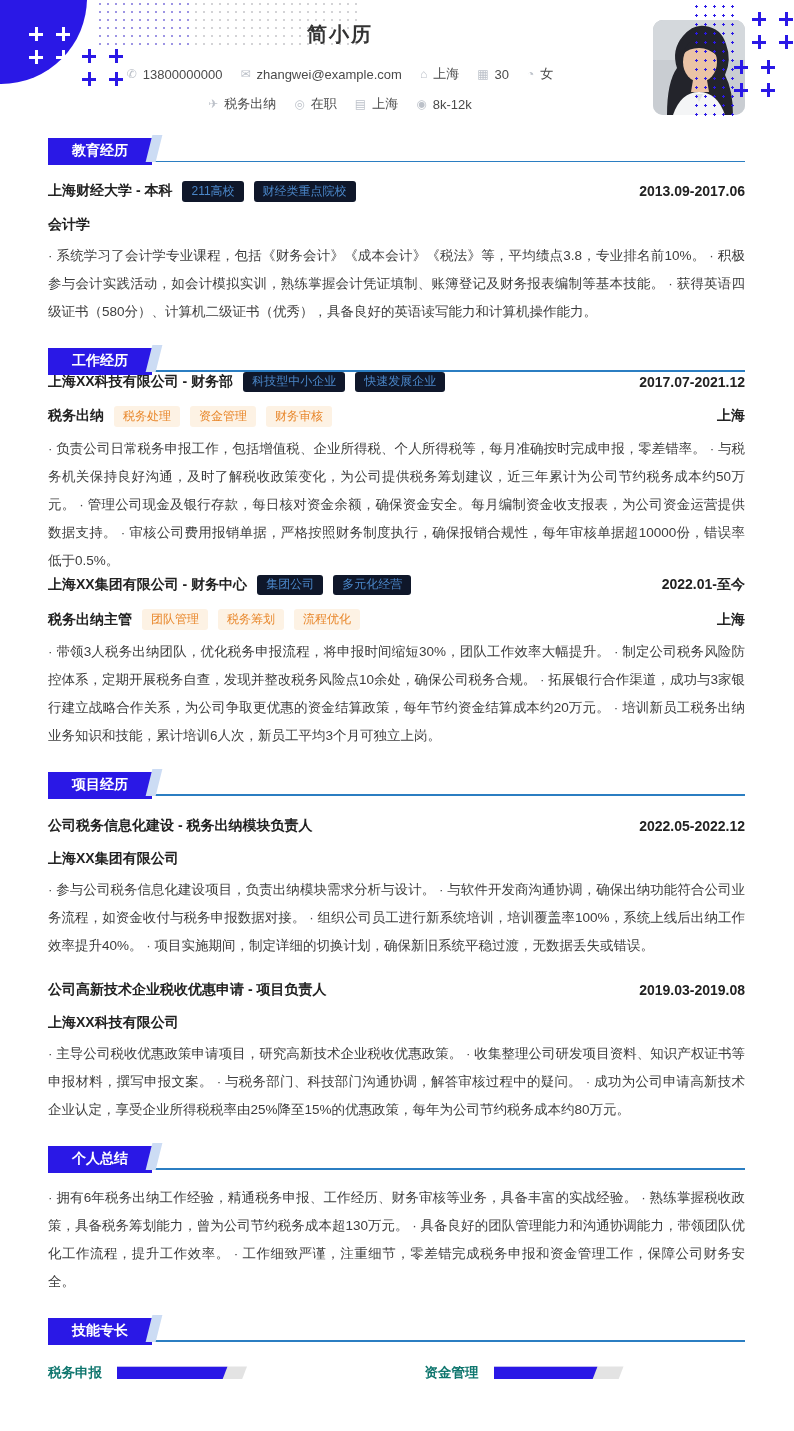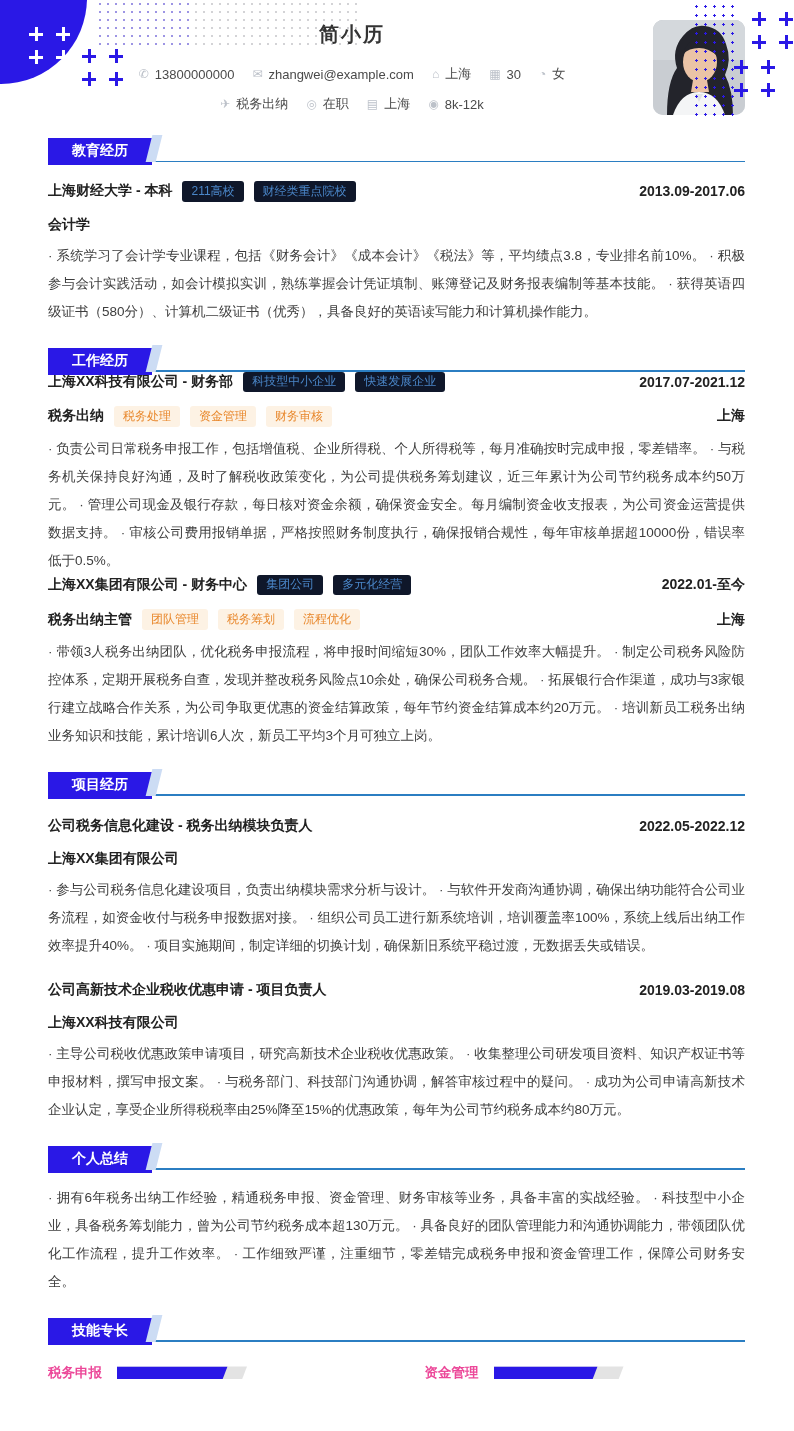--- a/index.html
+++ b/index.html
@@ -20,21 +20,21 @@
   .plus-grid { position:absolute; display:grid; grid-template-columns:repeat(2,14px); gap:9px 13px; z-index:4; }
   .plus { position:relative; width:14px; height:14px; }
   .plus::before { content:''; position:absolute; left:5.5px; top:0; width:3px; height:14px; background:currentColor; }
   .plus::after  { content:''; position:absolute; left:0; top:5.5px; width:14px; height:3px; background:currentColor; }
   .pw { color:#ffffff; } .pb { color:#2a18e6; }
   .pg-1 { left:29px; top:27px; }
   .pg-2 { left:82px; top:49px; }
   .pg-3 { left:752px; top:12px; }
   .pg-4 { left:734px; top:60px; }
 
-  .hdr-inner { position:absolute; left:52px; top:0; width:600px; text-align:center; }
+  .hdr-inner { position:absolute; left:40px; top:0; width:600px; text-align:center; }
   .hdr-title { margin-top:21px; font-size:20px; font-weight:bold; color:#333; letter-spacing:2px; }
   .crow { display:flex; justify-content:center; align-items:center; gap:18px; margin-top:17px;
     font-size:13px; color:#4a4a4a; white-space:nowrap; }
   .crow + .crow { margin-top:12px; }
   .citem { display:flex; align-items:center; gap:6px; }
   .ci { color:#bcc1c9; font-size:12px; line-height:1; }
 
   .photo-wrap { position:absolute; left:653px; top:20px; width:92px; height:95px;
     border-radius:10px; overflow:hidden; z-index:2; background:#cfd3d8; }
 
@@ -62,21 +62,21 @@
   .work-row1 { }
   .work-row2 { margin-top:14px; }
   .proj-row1 { margin-top:21px;gap:24px; }
   .proj-company { font-size:14px; font-weight:bold; color:#222; margin-top:15px; }
   .sum-desc { margin-top:14px; }
 
   
   .skills-grid { display:grid; grid-template-columns:1fr 1fr; column-gap:56px;
     row-gap:21px; margin-top:22px; }
   .skill { display:flex; align-items:center; gap:13px; }
-  .skill-name { font-size:13.5px; font-weight:bold; color:#ec4899; width:56px; flex:0 0 auto; }
+  .skill-name { font-size:13.5px; font-weight:bold; color:#0f766e; width:56px; flex:0 0 auto; }
   .skill-track { width:130px; height:13px; background:#e3e3e3; position:relative;
     clip-path:polygon(0 0,100% 0,calc(100% - 5px) 100%,0 100%); }
   .skill-fill { height:100%; background:#2a18e6; width:0;
     clip-path:polygon(0 0,100% 0,calc(100% - 5px) 100%,0 100%); }
 </style>
 </head>
 <body>
 
 <div class="page">
 
@@ -256,21 +256,21 @@
         </div>
         <div class="proj-company">上海XX科技有限公司</div>
         <p class="desc">· 主导公司税收优惠政策申请项目，研究高新技术企业税收优惠政策。 · 收集整理公司研发项目资料、知识产权证书等申报材料，撰写申报文案。 · 与税务部门、科技部门沟通协调，解答审核过程中的疑问。 · 成功为公司申请高新技术企业认定，享受企业所得税税率由25%降至15%的优惠政策，每年为公司节约税务成本约80万元。</p>
       </div>
     </section>
 
     <section>
       <div class="sec-head work-head">
         <span class="sec-badge">个人总结</span>
       </div>
-      <p class="desc sum-desc">· 拥有6年税务出纳工作经验，精通税务申报、资金管理、财务审核等业务，具备丰富的实战经验。 · 科技型中小企业，具备税务筹划能力，曾为公司节约税务成本超130万元。 · 具备良好的团队管理能力和沟通协调能力，带领团队优化工作流程，提升工作效率。 · 工作细致严谨，注重细节，零差错完成税务申报和资金管理工作，保障公司财务安全。</p>
+      <p class="desc sum-desc">· 拥有6年税务出纳工作经验，精通税务申报、工作经历、财务审核等业务，具备丰富的实战经验。 · 熟练掌握税收政策，具备税务筹划能力，曾为公司节约税务成本超130万元。 · 具备良好的团队管理能力和沟通协调能力，带领团队优化工作流程，提升工作效率。 · 工作细致严谨，注重细节，零差错完成税务申报和资金管理工作，保障公司财务安全。</p>
     </section>
 
     <section>
       <div class="sec-head work-head">
         <span class="sec-badge">技能专长</span>
       </div>
       <div class="skills-grid">
         <div class="skill">
           <span class="skill-name">税务申报</span>
           <div class="skill-track">

